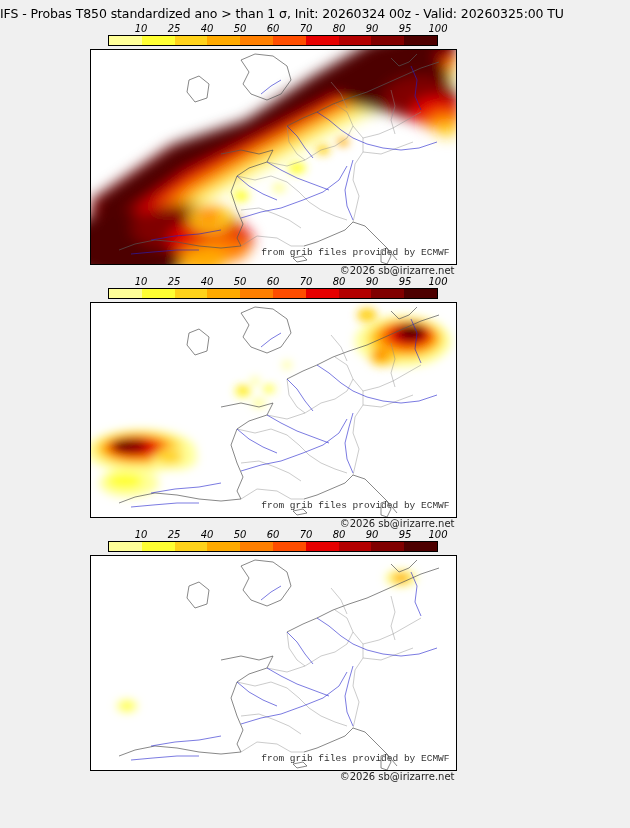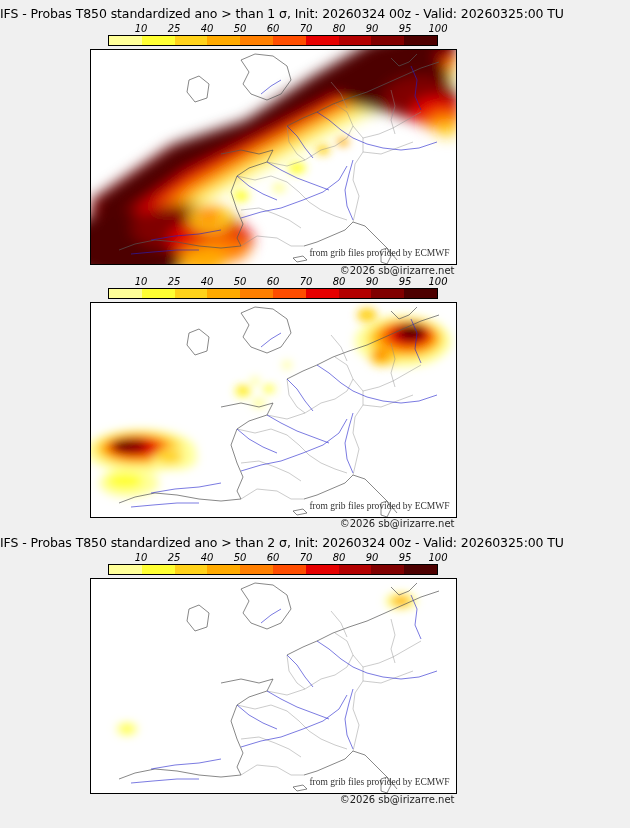--- a/index.html
+++ b/index.html
@@ -70,21 +70,21 @@
     background: #ffffff;
     overflow: hidden;
   }
   .map svg { display: block; }
   .credit-line {
     position: absolute;
     right: 6px;
     bottom: 6px;
     font-size: 9.5px;
     color: #333;
-    font-family: Liberation Serif, serif;
+    font-family: Liberation Mono, monospace;
   }
   .copy-line {
     width: 367px;
     margin: 0 auto;
     text-align: right;
     font-size: 10px;
     color: #222;
     padding-right: 2px;
     padding-top: 0;
     box-sizing: border-box;
@@ -329,21 +329,20 @@
           <path d="M320,16 L326,30 L324,46 L330,60"></path>
         </g>
       </svg>
       <div class="credit-line">from grib files provided by ECMWF</div>
     </div>
   </div>
   <div class="copy-line">©2026 sb@irizarre.net</div>
 </div>
 
 <div class="panel">
-  <div class="panel-title">IFS - Probas T850  standardized ano &gt; than 2 σ, Init: 20260324 00z - Valid: 20260325:00 TU</div>
   <div class="colorbar-wrap">
     <div class="colorbar-labels">
       <span>10</span>
       <span>25</span>
       <span>40</span>
       <span>50</span>
       <span>60</span>
       <span>70</span>
       <span>80</span>
       <span>90</span>

